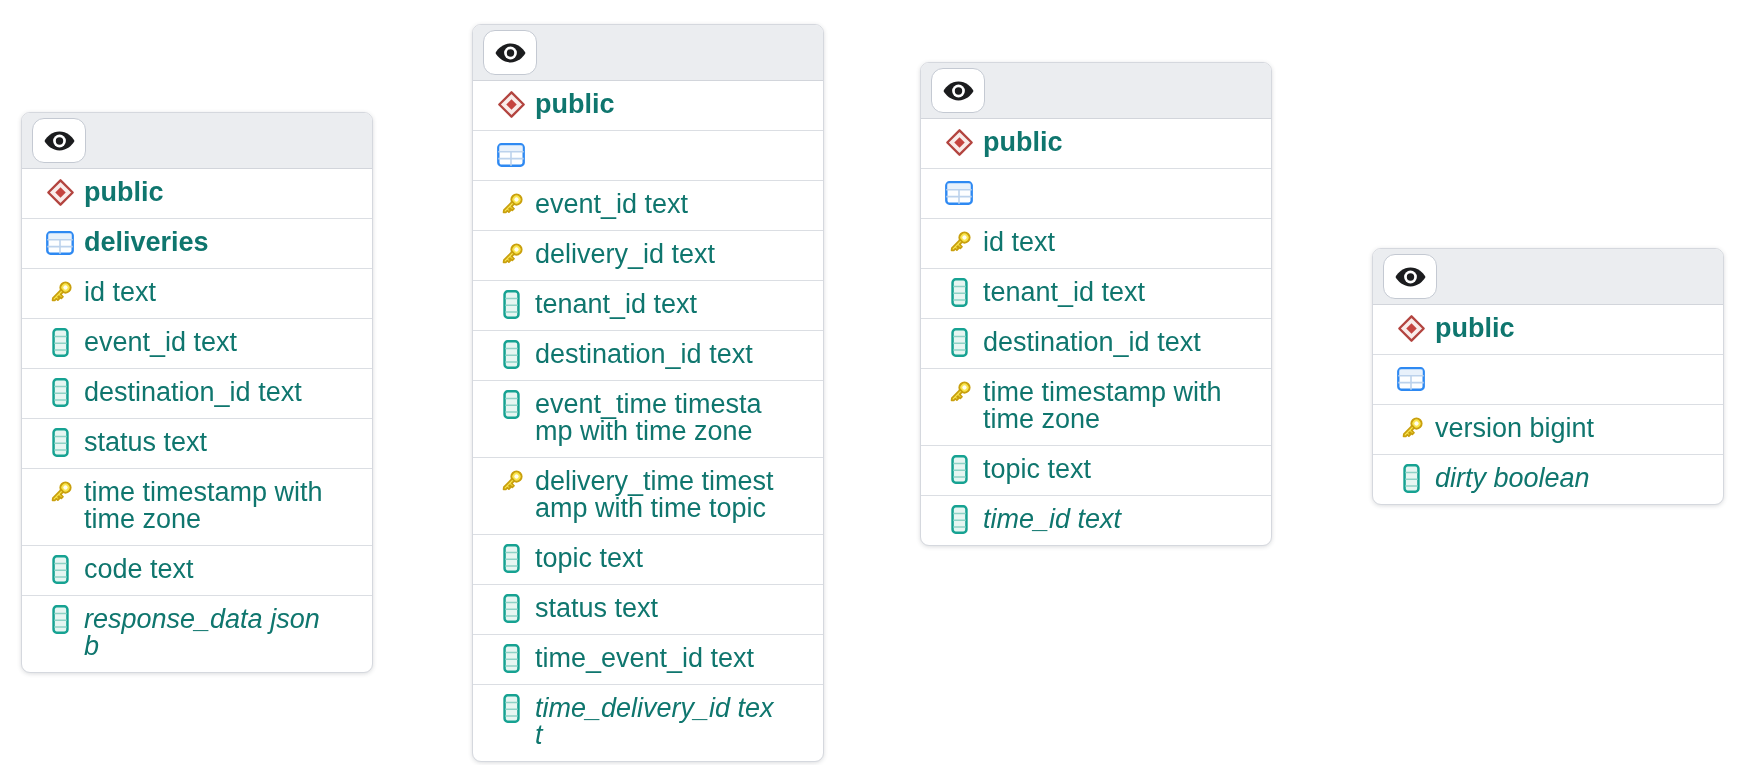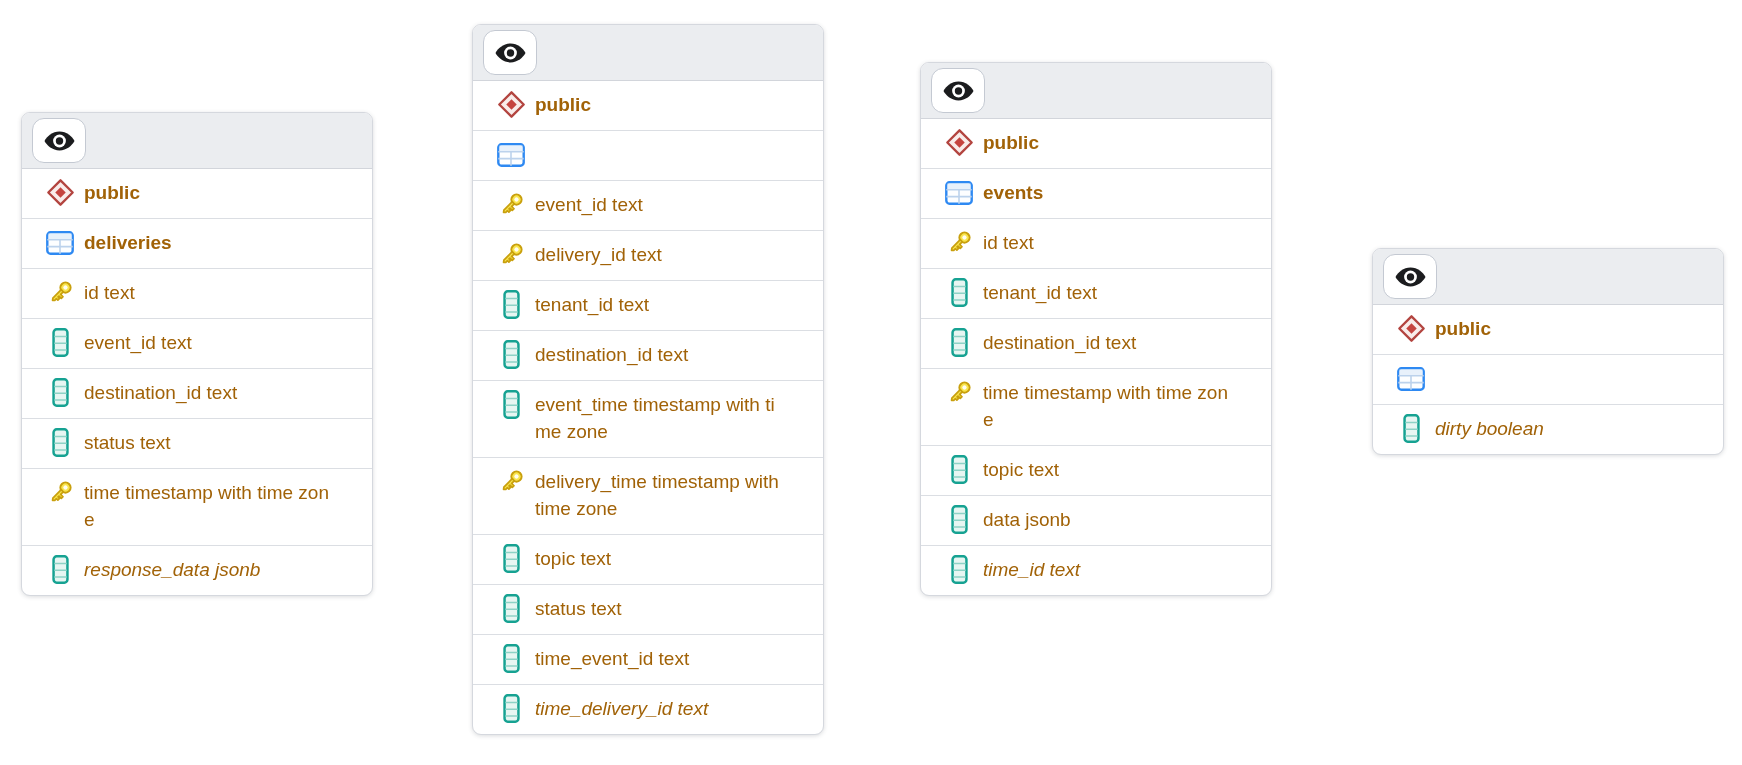--- a/index.html
+++ b/index.html
@@ -63,23 +63,23 @@
     height: 27px;
     flex-shrink: 0;
     display: flex;
     align-items: center;
     justify-content: center;
     overflow: visible;
   }
   .icon-box svg { flex-shrink: 0; }
   .label {
     margin-left: 6px;
-    font-size: 19px;
+    font-size: 27px;
     line-height: 27px;
-    color: #a16207;
+    color: #0f766e;
     width: 246px;
     word-break: break-all;
   }
   .bold { font-weight: 700; }
 </style>
 </head>
 <body>
 
 <div id="canvas">
   <div class="card" style="left: 21px; top: 112px; width: 352px;">
@@ -168,20 +168,30 @@
           <circle cx="14" cy="7.2" r="4.9" fill="#f9e54e" stroke="#c9a00e" stroke-width="2"></circle>
           <circle cx="14" cy="7.2" r="2.1" fill="#fffdf2"></circle>
           <path d="M12.6 11.6 L15.4 11.6 L15.4 15.2 L18.6 15.2 L18.6 17.5 L15.4 17.5 L15.4 18.7 L17.4 18.7 L17.4 21 L15.4 21 L15.4 23.2 L14 24.8 L12.6 23 Z" fill="#f9e54e" stroke="#c9a00e" stroke-width="1.7" stroke-linejoin="round"></path>
         </g>
       </svg>
     </span>
 
     <span class="label col-label">time timestamp with time zone</span>
   </div>
 
+  <div class="row col-row">
+
+    <span class="icon-box col-box">
+      <svg width="17" height="29" viewBox="0 0 16 28">
+        <rect x="1.3" y="1.3" width="13.4" height="25.4" rx="3" fill="#e7f6f2" stroke="#16a292" stroke-width="2.4"></rect>
+        <path d="M2 8.2 H14 M2 14.7 H14 M2 21.2 H14" stroke="#8ed2c6" stroke-width="1.6" fill="none"></path>
+      </svg>
+    </span>
+    <span class="label col-label">code text</span>
+  </div>
 
   <div class="row col-row">
 
     <span class="icon-box col-box">
       <svg width="17" height="29" viewBox="0 0 16 28">
         <rect x="1.3" y="1.3" width="13.4" height="25.4" rx="3" fill="#e7f6f2" stroke="#16a292" stroke-width="2.4"></rect>
         <path d="M2 8.2 H14 M2 14.7 H14 M2 21.2 H14" stroke="#8ed2c6" stroke-width="1.6" fill="none"></path>
       </svg>
     </span>
     <span class="label col-label">response_data jsonb</span>
@@ -285,21 +295,21 @@
     <span class="icon-box key-box">
       <svg width="29" height="29" viewBox="0 0 28 28">
         <g transform="rotate(45 14 14)">
           <circle cx="14" cy="7.2" r="4.9" fill="#f9e54e" stroke="#c9a00e" stroke-width="2"></circle>
           <circle cx="14" cy="7.2" r="2.1" fill="#fffdf2"></circle>
           <path d="M12.6 11.6 L15.4 11.6 L15.4 15.2 L18.6 15.2 L18.6 17.5 L15.4 17.5 L15.4 18.7 L17.4 18.7 L17.4 21 L15.4 21 L15.4 23.2 L14 24.8 L12.6 23 Z" fill="#f9e54e" stroke="#c9a00e" stroke-width="1.7" stroke-linejoin="round"></path>
         </g>
       </svg>
     </span>
 
-    <span class="label col-label">delivery_time timestamp with time zone</span>
+    <span class="label col-label">delivery_time timestamp with time topic</span>
   </div>
 
   <div class="row col-row">
 
     <span class="icon-box col-box">
       <svg width="17" height="29" viewBox="0 0 16 28">
         <rect x="1.3" y="1.3" width="13.4" height="25.4" rx="3" fill="#e7f6f2" stroke="#16a292" stroke-width="2.4"></rect>
         <path d="M2 8.2 H14 M2 14.7 H14 M2 21.2 H14" stroke="#8ed2c6" stroke-width="1.6" fill="none"></path>
       </svg>
     </span>
@@ -363,21 +373,20 @@
       <span class="label bold schema-label">public</span>
     </div>
     <div class="row name-row">
       <span class="icon-box">
         <svg width="28" height="24" viewBox="0 0 28 24">
           <rect x="1.3" y="1.3" width="25.4" height="21.4" rx="3.2" fill="#fdfeff" stroke="#2e89f2" stroke-width="2.4"></rect>
           <rect x="2.5" y="2.5" width="23" height="6" fill="#e8f1fb"></rect>
           <path d="M1.3 8.8 H26.7 M1.3 15.6 H26.7 M14 8.8 V22.7" stroke="#bcd2ec" stroke-width="1.6" fill="none"></path>
         </svg>
       </span>
-      <span class="label bold name-label">events</span>
     </div>
     <div class="rows">
   <div class="row col-row">
     <span class="icon-box key-box">
       <svg width="29" height="29" viewBox="0 0 28 28">
         <g transform="rotate(45 14 14)">
           <circle cx="14" cy="7.2" r="4.9" fill="#f9e54e" stroke="#c9a00e" stroke-width="2"></circle>
           <circle cx="14" cy="7.2" r="2.1" fill="#fffdf2"></circle>
           <path d="M12.6 11.6 L15.4 11.6 L15.4 15.2 L18.6 15.2 L18.6 17.5 L15.4 17.5 L15.4 18.7 L17.4 18.7 L17.4 21 L15.4 21 L15.4 23.2 L14 24.8 L12.6 23 Z" fill="#f9e54e" stroke="#c9a00e" stroke-width="1.7" stroke-linejoin="round"></path>
         </g>
@@ -428,30 +437,20 @@
     <span class="icon-box col-box">
       <svg width="17" height="29" viewBox="0 0 16 28">
         <rect x="1.3" y="1.3" width="13.4" height="25.4" rx="3" fill="#e7f6f2" stroke="#16a292" stroke-width="2.4"></rect>
         <path d="M2 8.2 H14 M2 14.7 H14 M2 21.2 H14" stroke="#8ed2c6" stroke-width="1.6" fill="none"></path>
       </svg>
     </span>
     <span class="label col-label">topic text</span>
   </div>
 
 
-  <div class="row col-row">
-
-    <span class="icon-box col-box">
-      <svg width="17" height="29" viewBox="0 0 16 28">
-        <rect x="1.3" y="1.3" width="13.4" height="25.4" rx="3" fill="#e7f6f2" stroke="#16a292" stroke-width="2.4"></rect>
-        <path d="M2 8.2 H14 M2 14.7 H14 M2 21.2 H14" stroke="#8ed2c6" stroke-width="1.6" fill="none"></path>
-      </svg>
-    </span>
-    <span class="label col-label">data jsonb</span>
-  </div>
 
 
   <div class="row col-row">
 
     <span class="icon-box col-box">
       <svg width="17" height="29" viewBox="0 0 16 28">
         <rect x="1.3" y="1.3" width="13.4" height="25.4" rx="3" fill="#e7f6f2" stroke="#16a292" stroke-width="2.4"></rect>
         <path d="M2 8.2 H14 M2 14.7 H14 M2 21.2 H14" stroke="#8ed2c6" stroke-width="1.6" fill="none"></path>
       </svg>
     </span>
@@ -484,20 +483,33 @@
     <div class="row name-row">
       <span class="icon-box">
         <svg width="28" height="24" viewBox="0 0 28 24">
           <rect x="1.3" y="1.3" width="25.4" height="21.4" rx="3.2" fill="#fdfeff" stroke="#2e89f2" stroke-width="2.4"></rect>
           <rect x="2.5" y="2.5" width="23" height="6" fill="#e8f1fb"></rect>
           <path d="M1.3 8.8 H26.7 M1.3 15.6 H26.7 M14 8.8 V22.7" stroke="#bcd2ec" stroke-width="1.6" fill="none"></path>
         </svg>
       </span>
     </div>
     <div class="rows">
+  <div class="row col-row">
+    <span class="icon-box key-box">
+      <svg width="29" height="29" viewBox="0 0 28 28">
+        <g transform="rotate(45 14 14)">
+          <circle cx="14" cy="7.2" r="4.9" fill="#f9e54e" stroke="#c9a00e" stroke-width="2"></circle>
+          <circle cx="14" cy="7.2" r="2.1" fill="#fffdf2"></circle>
+          <path d="M12.6 11.6 L15.4 11.6 L15.4 15.2 L18.6 15.2 L18.6 17.5 L15.4 17.5 L15.4 18.7 L17.4 18.7 L17.4 21 L15.4 21 L15.4 23.2 L14 24.8 L12.6 23 Z" fill="#f9e54e" stroke="#c9a00e" stroke-width="1.7" stroke-linejoin="round"></path>
+        </g>
+      </svg>
+    </span>
+
+    <span class="label col-label">version bigint</span>
+  </div>
 
   <div class="row col-row">
 
     <span class="icon-box col-box">
       <svg width="17" height="29" viewBox="0 0 16 28">
         <rect x="1.3" y="1.3" width="13.4" height="25.4" rx="3" fill="#e7f6f2" stroke="#16a292" stroke-width="2.4"></rect>
         <path d="M2 8.2 H14 M2 14.7 H14 M2 21.2 H14" stroke="#8ed2c6" stroke-width="1.6" fill="none"></path>
       </svg>
     </span>
     <span class="label col-label">dirty boolean</span>

